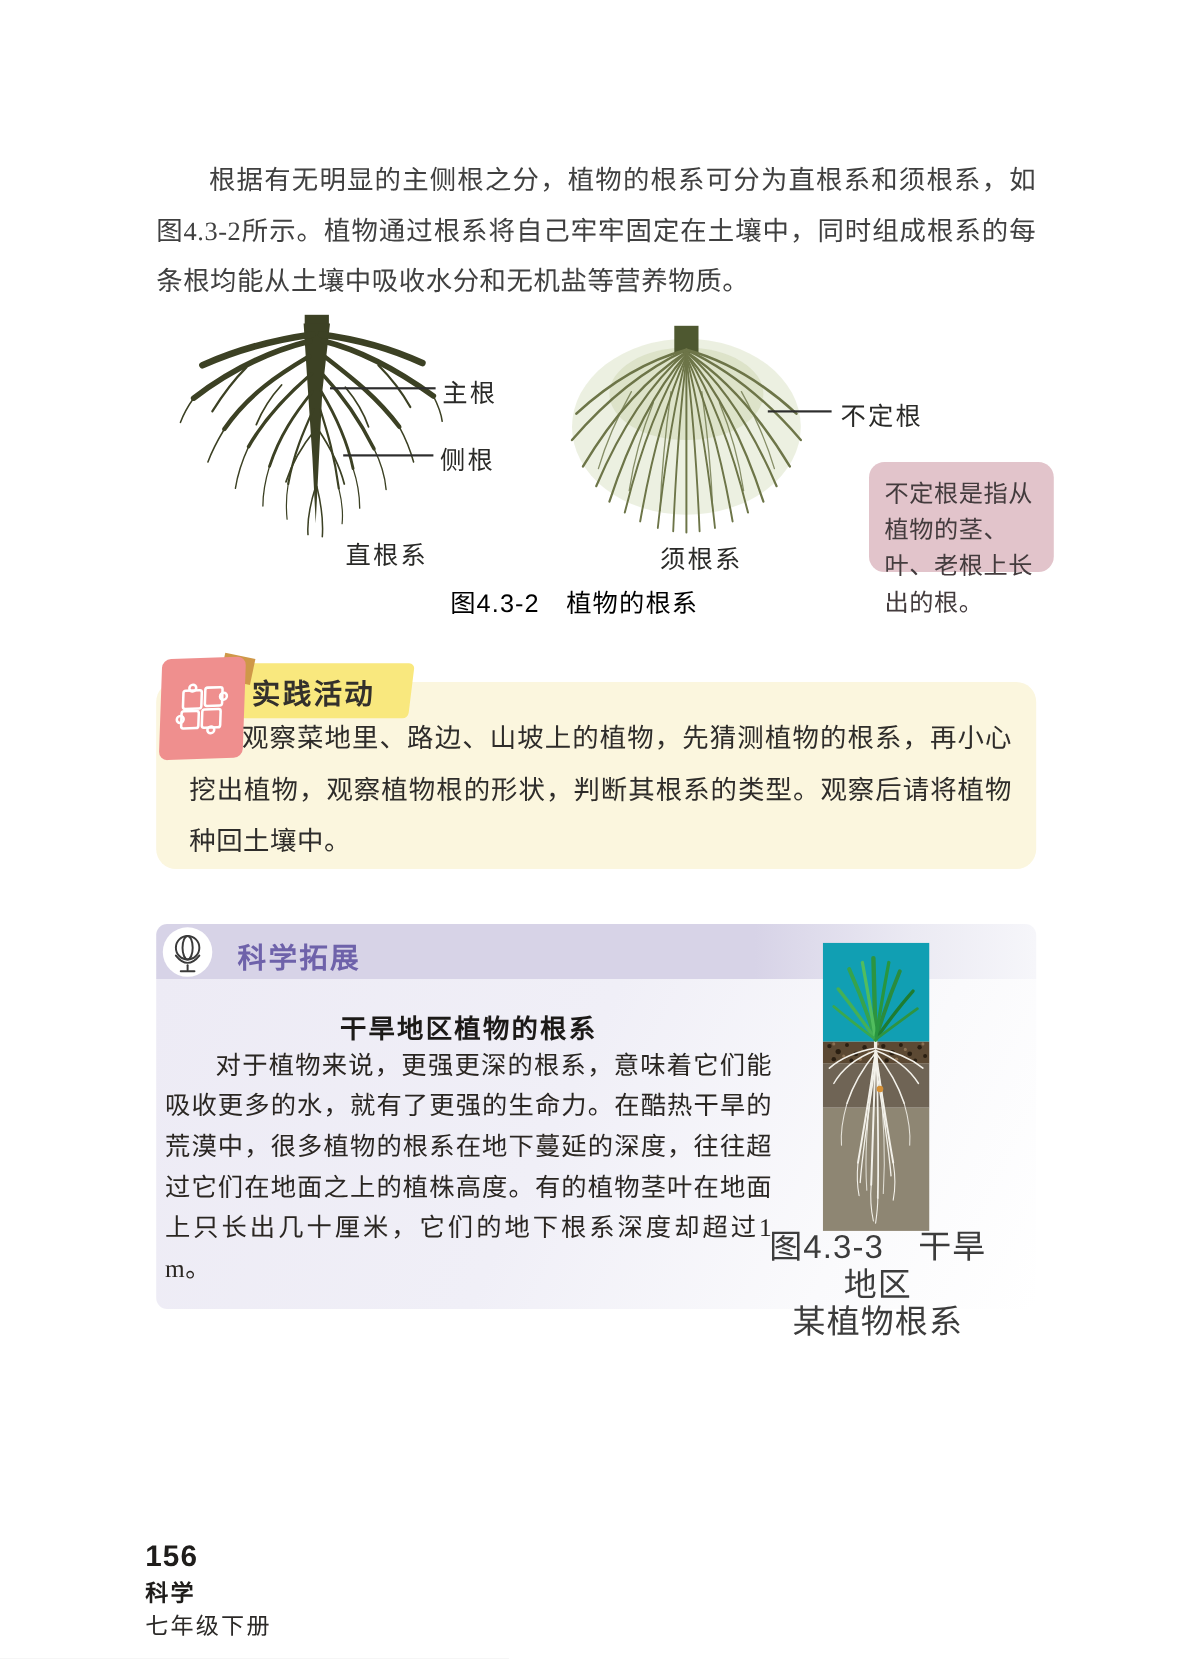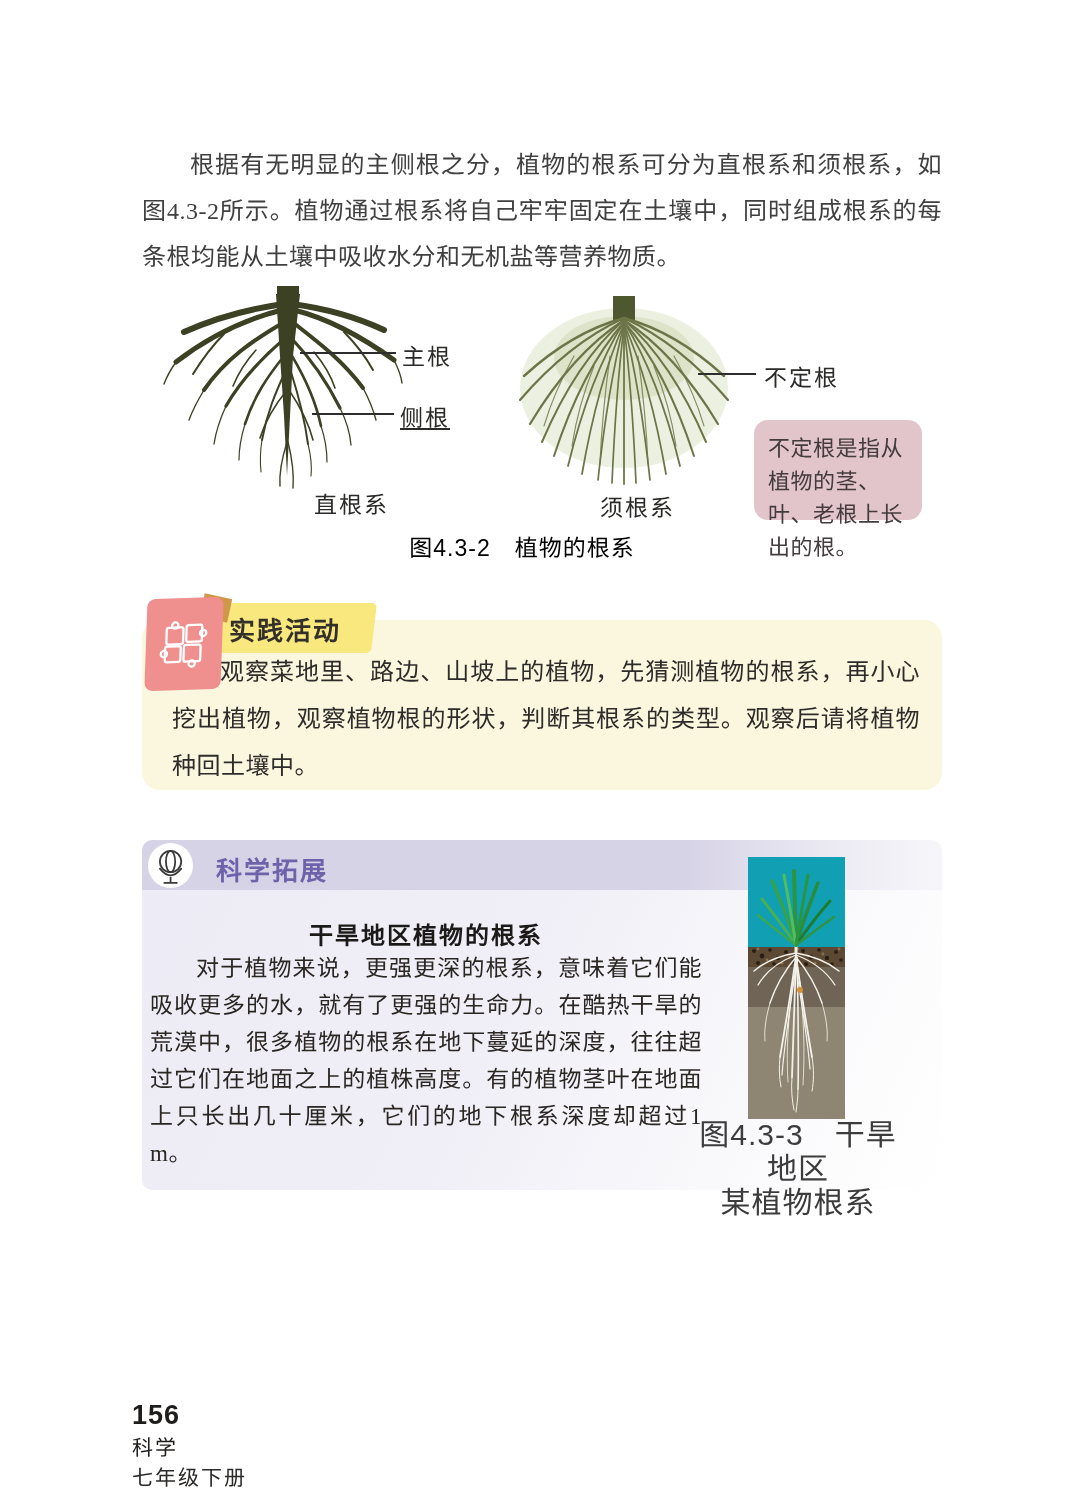--- a/index.html
+++ b/index.html
@@ -21,21 +21,21 @@
   .kai-label{
     font-family:"Liberation Serif","DejaVu Serif",serif;
     font-size:23px;color:#2a2a28;letter-spacing:2px;white-space:nowrap;
   }
   .fig-caption{
     font-size:23px;color:#000000;letter-spacing:1px;text-align:center;
   }
   .pink-note{
     background:#e2c4cb;border-radius:14px;
     padding:12px 14px;box-sizing:border-box;
-    font-size:22px;line-height:33px;color:#433b3d;letter-spacing:.5px;
+    font-size:22px;line-height:33px;color:#433b3d;letter-spacing:.5px;margin-left:36px;
   }
   
   .act-body{background:#fbf6de;border-radius:18px;}
   .act-fold{background:#cf9848;transform:rotate(12deg);}
   .act-ribbon{
     background:#ef8f8e;border-radius:8px;
     transform:skewX(-4deg) rotate(-2deg);
     display:flex;align-items:center;justify-content:center;
   }
   .act-tab{
@@ -72,21 +72,21 @@
     font-family:"Liberation Serif","DejaVu Serif",serif;
     font-size:23px;line-height:37px;color:#2a2622;
     text-align:justify;text-indent:2em;letter-spacing:.5px;
   }
   .ext-fig-caption{
     font-size:30px;line-height:34px;color:#3c3c3c;text-align:center;letter-spacing:1px;
   }
   
   .footer{display:flex;align-items:baseline;color:#1f1d1b;}
   .footer .pn{font-weight:bold;font-size:27px;letter-spacing:1px;}
-  .footer .subj{font-weight:normal;font-size:21px;margin-left:42px;letter-spacing:2px;}
+  .footer .subj{font-weight:bold;font-size:21px;margin-left:42px;letter-spacing:2px;}
   .footer .vol{font-size:21px;margin-left:18px;letter-spacing:2px;color:#2c2a28;}
 </style>
 </head>
 <body>
 
 <div class="page">
 
   <div class="abs para-serif" style="left:142px;top:142px;width:800px;">根据有无明显的主侧根之分，植物的根系可分为直根系和须根系，如图4.3-2所示。植物通过根系将自己牢牢固定在土壤中，同时组成根系的每条根均能从土壤中吸收水分和无机盐等营养物质。</div>
 
   <svg class="abs" style="left:160px;top:286px;" width="244" height="206" viewBox="0 0 244 206">
@@ -122,21 +122,21 @@
       <path d="M127,104 C114,120 105,136 100,152" stroke-width="1.6"></path>
       <path d="M129,104 C141,122 149,138 153,154" stroke-width="1.6"></path>
       <path d="M127,156 C122,172 119,186 120,200" stroke-width="1.4"></path>
       <path d="M128,156 C132,172 134,188 133,202" stroke-width="1.4"></path>
     </g>
   </svg>
 
   <div class="abs callout-line" style="left:300px;top:352px;width:96px;"></div>
   <div class="abs kai-label" style="left:402px;top:338px;">主根</div>
   <div class="abs callout-line" style="left:312px;top:413px;width:82px;"></div>
-  <div class="abs kai-label" style="left:400px;top:399px;text-decoration:underline;">侧根</div>
+  <div class="abs kai-label" style="left:400px;top:399px;">侧根</div>
   <div class="abs kai-label" style="left:314px;top:486px;">直根系</div>
 
   <svg class="abs" style="left:514px;top:296px;" width="222" height="192" viewBox="0 0 222 192">
     <ellipse cx="110" cy="92" rx="104" ry="80" fill="#dde3c8" opacity="0.55"></ellipse>
     <ellipse cx="110" cy="62" rx="70" ry="42" fill="#cdd6b2" opacity="0.5"></ellipse>
     <rect x="99" y="0" width="22" height="25" fill="#4e5830"></rect>
     <g stroke="#6d7548" fill="none" stroke-linecap="round">
       <path d="M110,22 Q58,36 10,80" stroke-width="2.4"></path>
       <path d="M110,22 Q54,48 6,104" stroke-width="2.2"></path>
       <path d="M110,24 Q58,58 16,128" stroke-width="2.2"></path>

